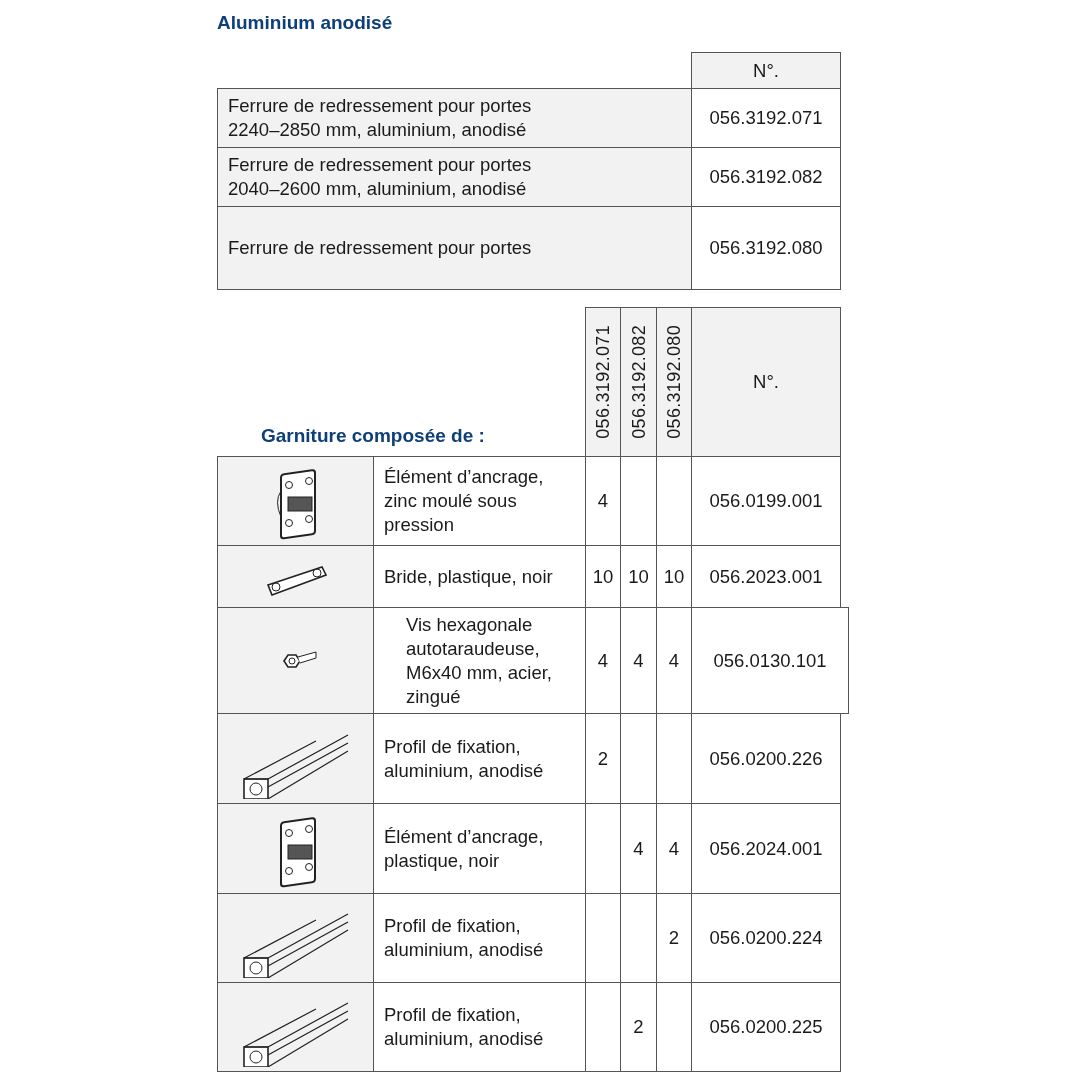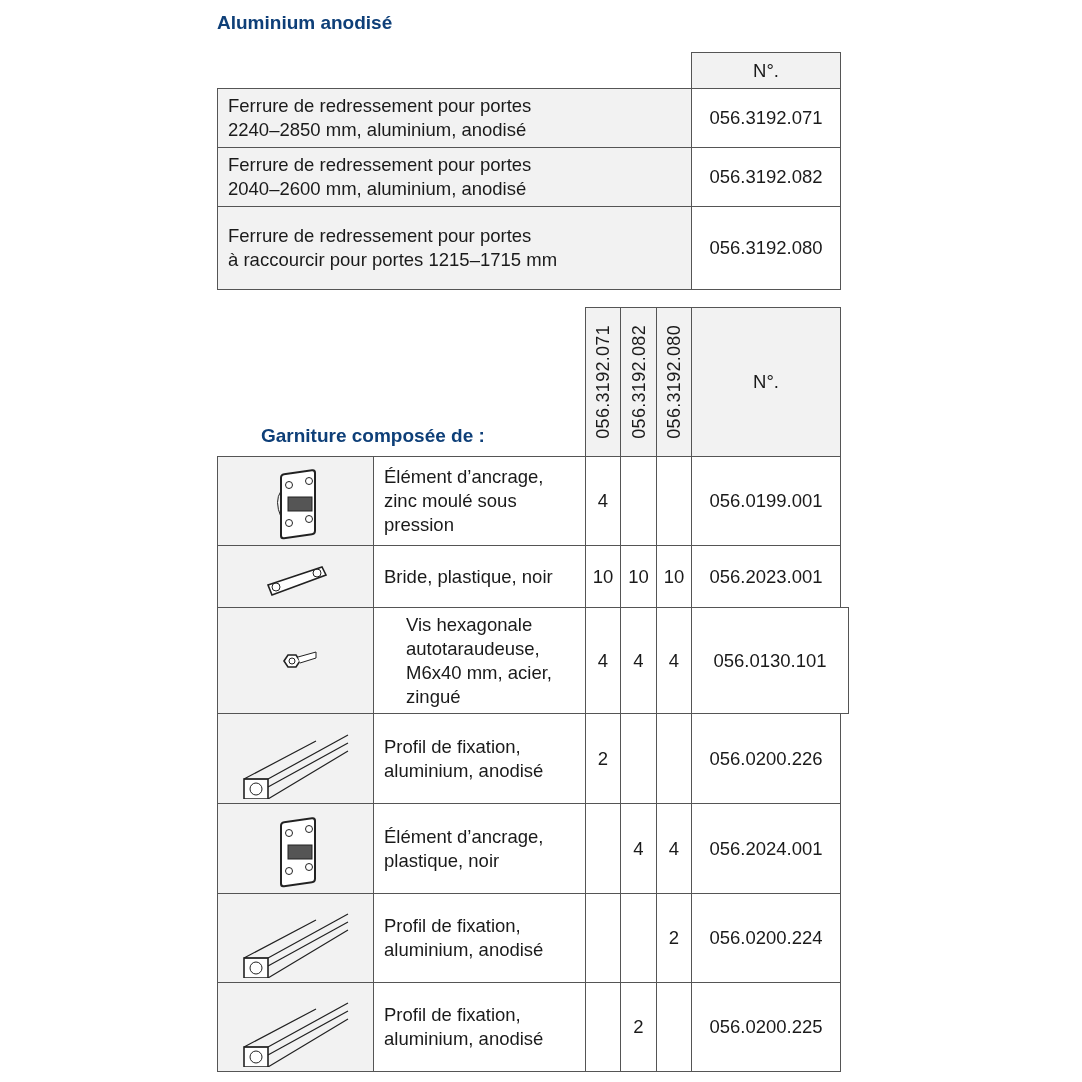--- a/index.html
+++ b/index.html
@@ -28,21 +28,20 @@
     <div class="cell gray left" style="left: 217px; top: 147px; width: 475px; height: 60px;">
       <div>
         <div>Ferrure de redressement pour portes</div>
         <div>2040–2600 mm, aluminium, anodisé</div>
       </div>
     </div>
     <div class="cell center" style="left: 691px; top: 147px; width: 150px; height: 60px;">056.3192.082</div>
     <div class="cell gray left" style="left: 217px; top: 206px; width: 475px; height: 84px;">
       <div>
         <div>Ferrure de redressement pour portes</div>
-        <div>à raccourcir pour portes 1215–1715 mm</div>
       </div>
     </div>
     <div class="cell center" style="left: 691px; top: 206px; width: 150px; height: 84px;">056.3192.080</div>
   </div>
 
 <div class="heading" style="top:425px;margin-left:44px;">Garniture composée de :</div>
 <div id="t2">
     <div class="cell gray center" style="left: 585px; top: 307px; width: 36px; height: 150px;">
       <span class="vert">056.3192.071</span>
     </div>

